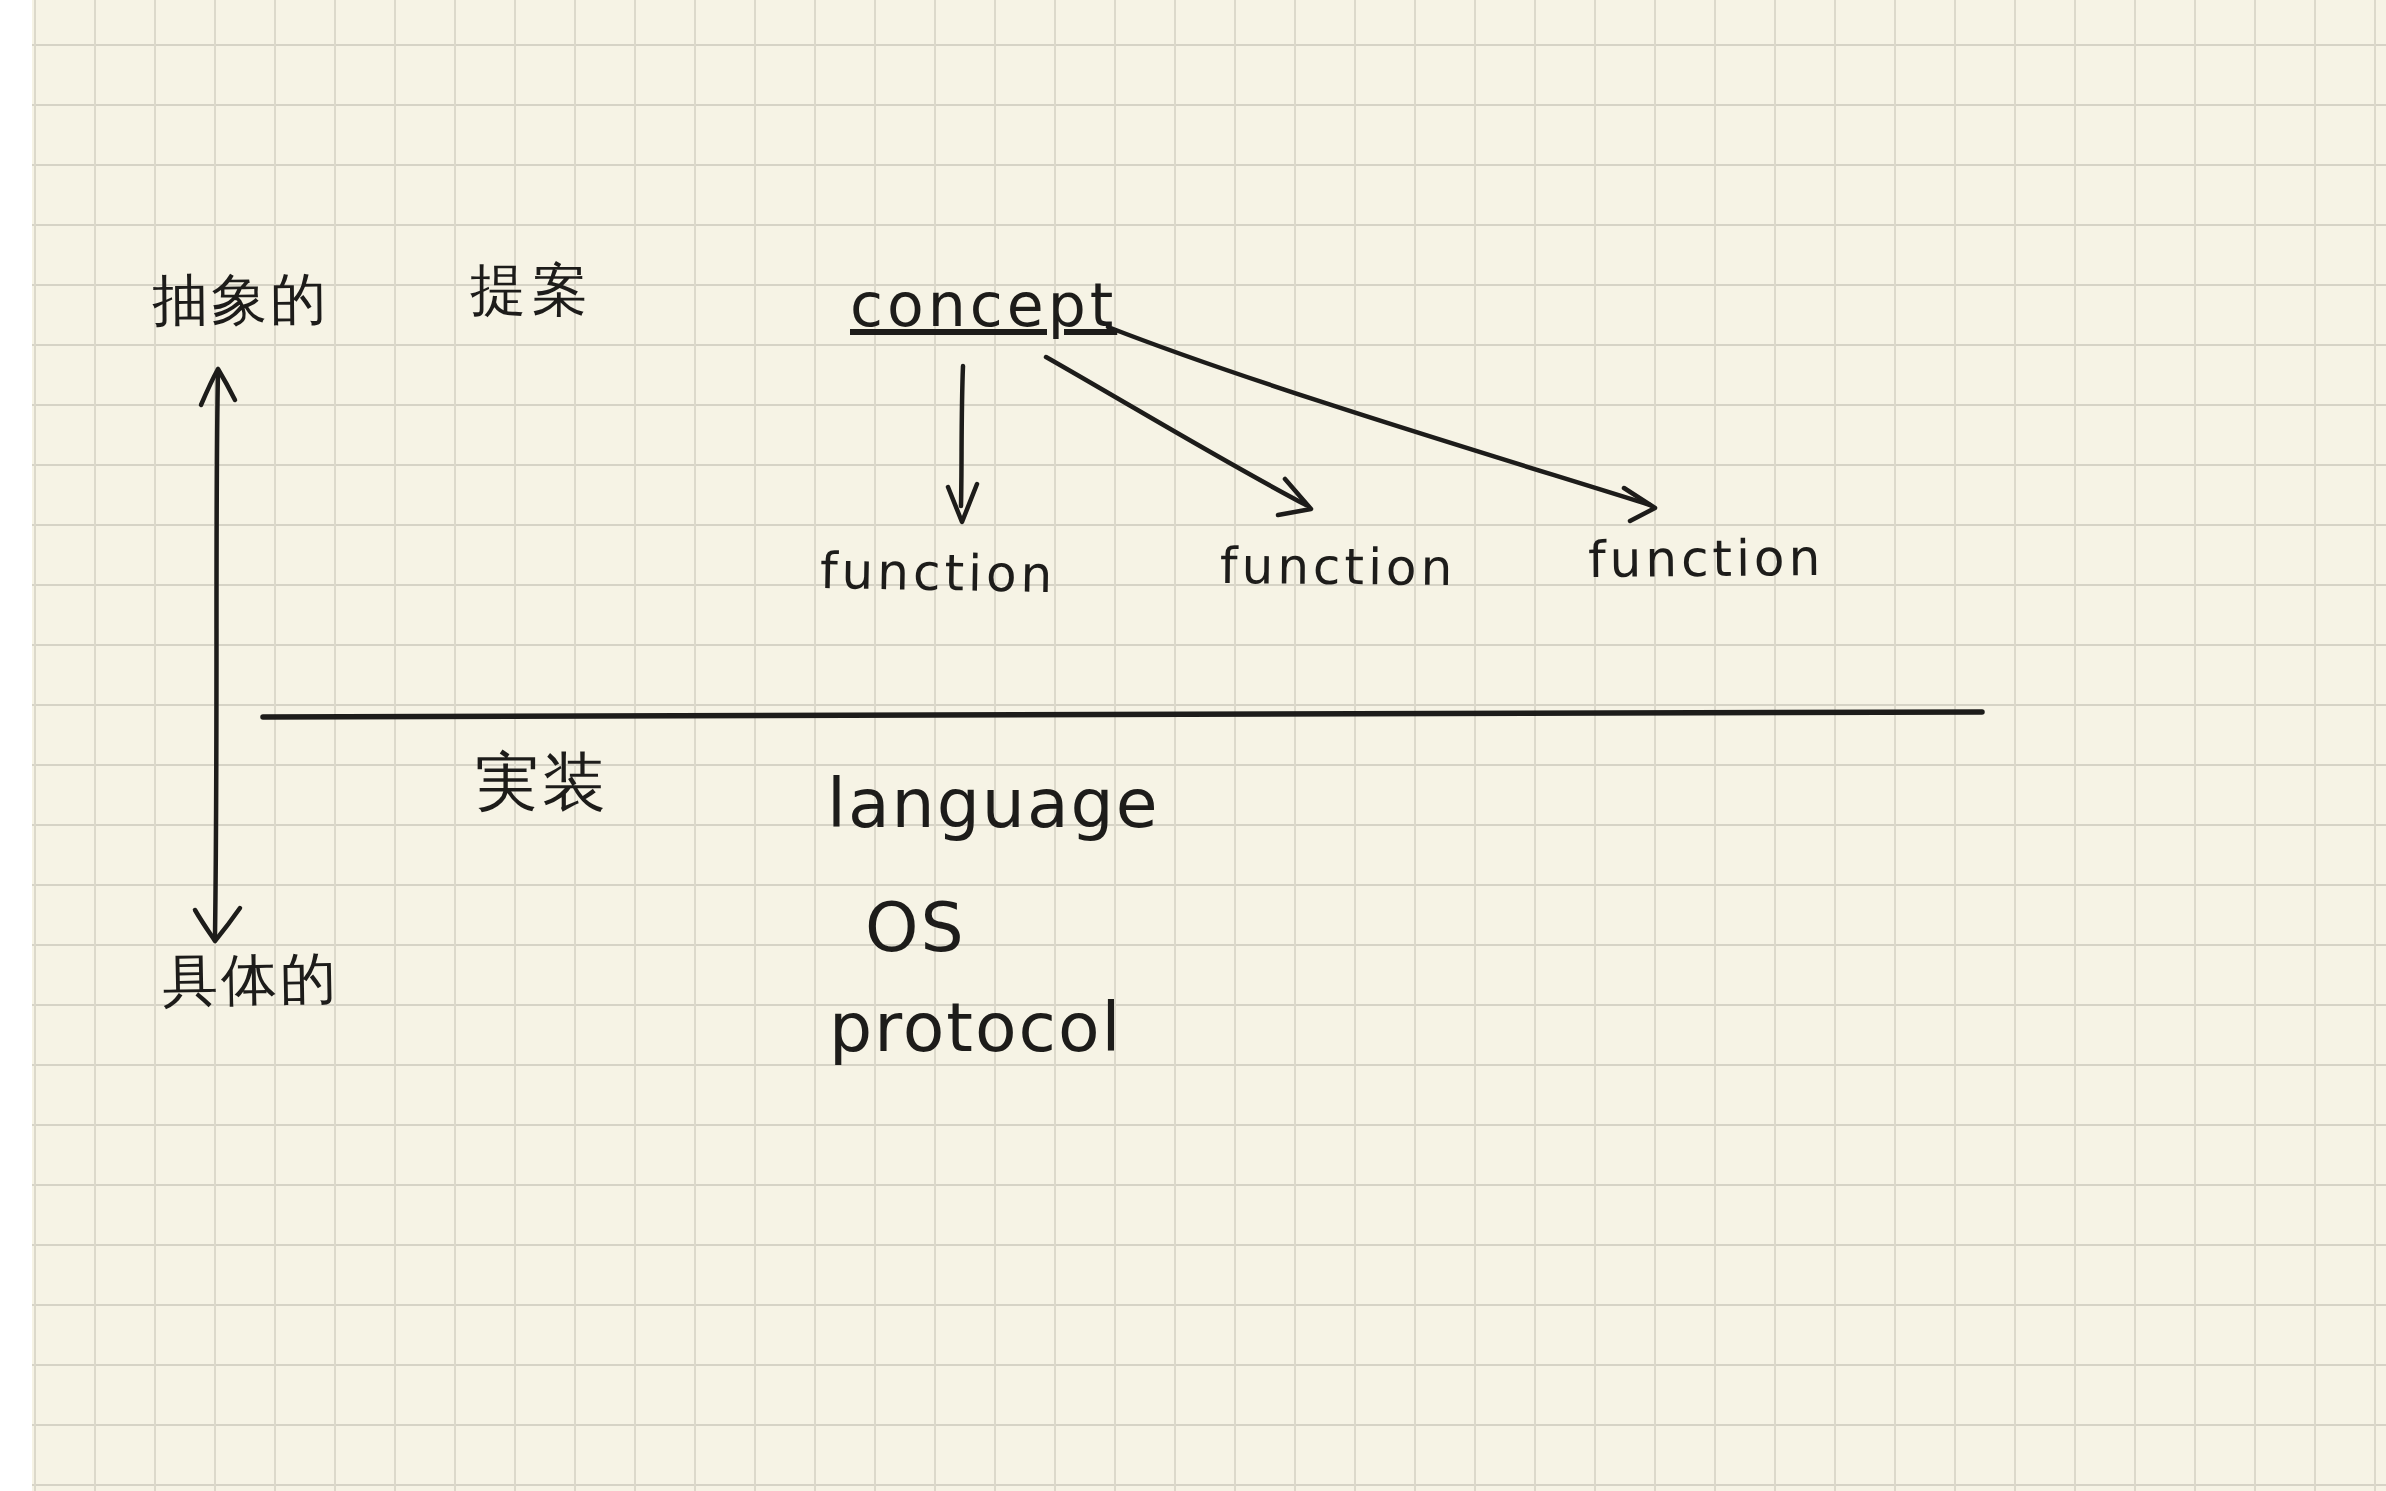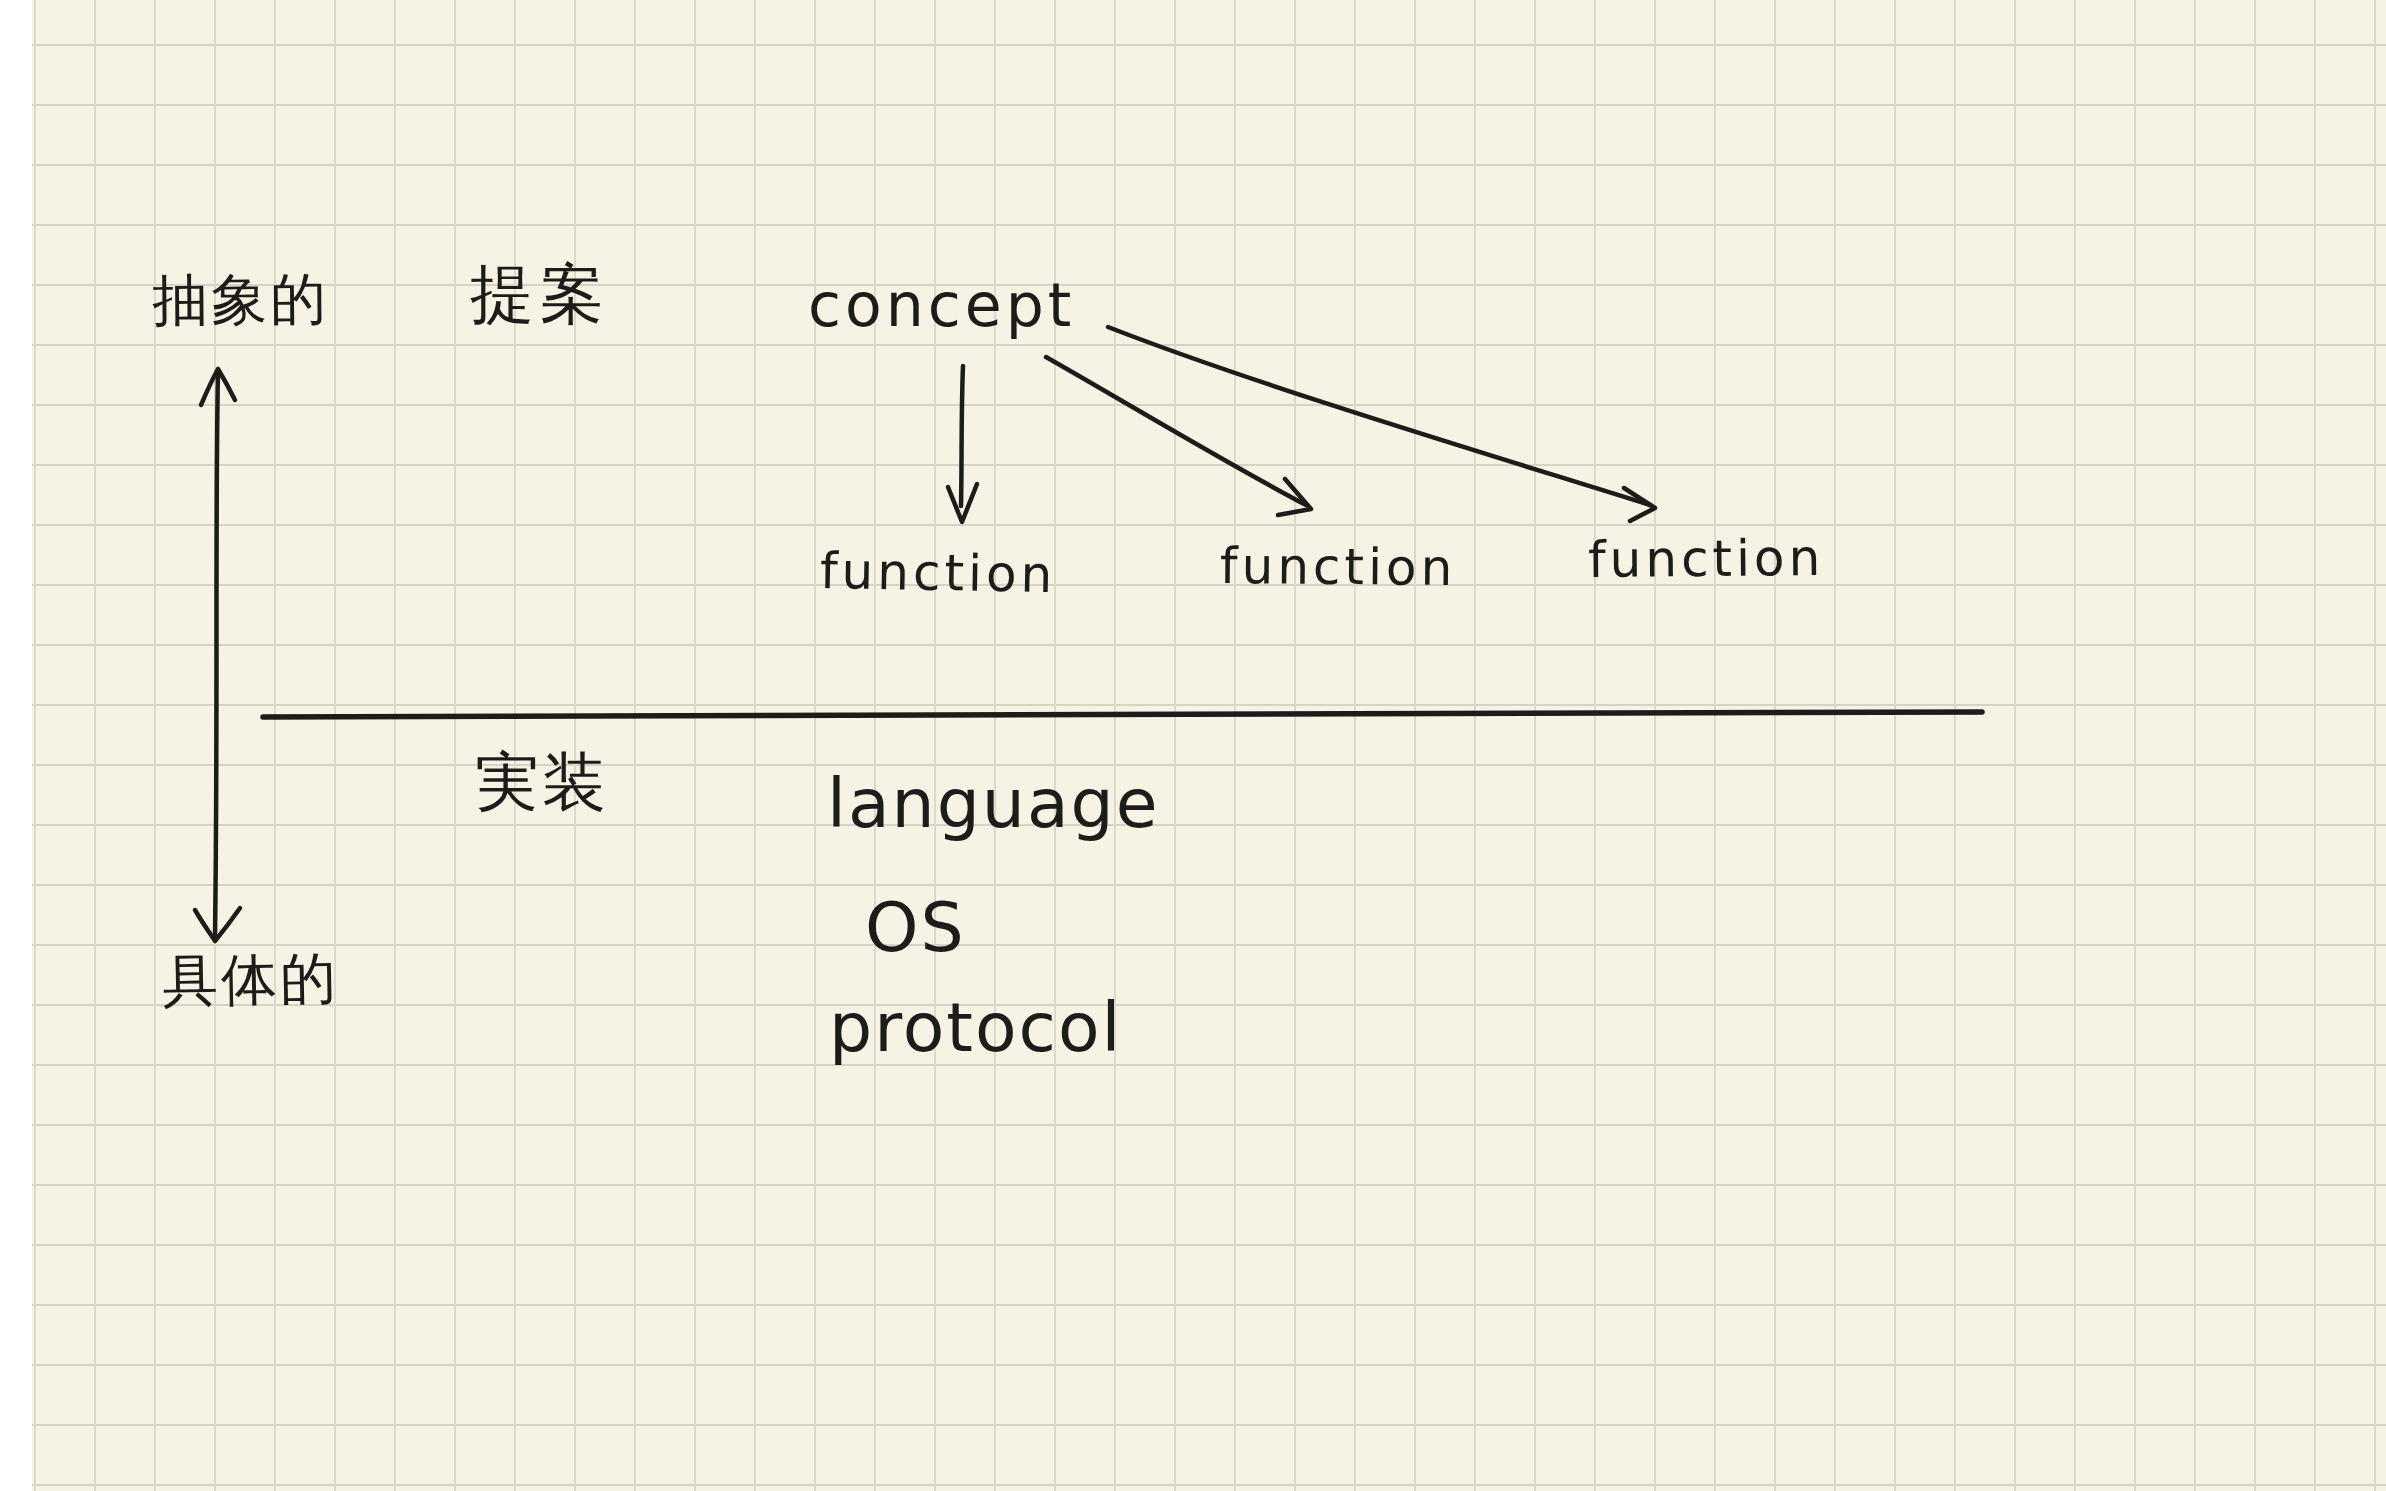--- a/index.html
+++ b/index.html
@@ -41,28 +41,28 @@
   .strokes path.thick {
     stroke-width: 5.5px;
   }
   .lbl {
     position: absolute;
     color: #1d1c1a;
     white-space: nowrap;
     line-height: 1;
   }
   .lbl-jp-small   { font-size: 56px; letter-spacing: 3px; }
-  .lbl-jp-big     { font-size: 64px; letter-spacing: 6px; }
+  .lbl-jp-big     { font-size: 56px; letter-spacing: 6px; }
   .lbl-concept    { font-size: 60px; letter-spacing: 4px; }
   .lbl-function   { font-size: 50px; letter-spacing: 4px; }
   .lbl-impl       { font-size: 68px; letter-spacing: 2px; }
 
   .pos-abstract   { left: 120px; top: 272px; transform: rotate(-0.5deg); }
   .pos-proposal   { left: 438px; top: 262px; }
-  .pos-concept    { left: 776px; top: 275px; }
+  .pos-concept    { left: 818px; top: 275px; text-decoration: underline; }
   .pos-function-1 { left: 788px; top: 548px; transform: rotate(1deg); }
   .pos-function-2 { left: 1188px; top: 542px; transform: rotate(0.5deg); }
   .pos-function-3 { left: 1556px; top: 534px; transform: rotate(-0.5deg); }
   .pos-impl-label { left: 443px; top: 750px; font-size: 64px; }
   .pos-language   { left: 795px; top: 770px; }
   .pos-os         { left: 833px; top: 894px; }
   .pos-protocol   { left: 797px; top: 994px; }
   .pos-concrete   { left: 130px; top: 952px; transform: rotate(-1deg); }
 </style>
 </head>

